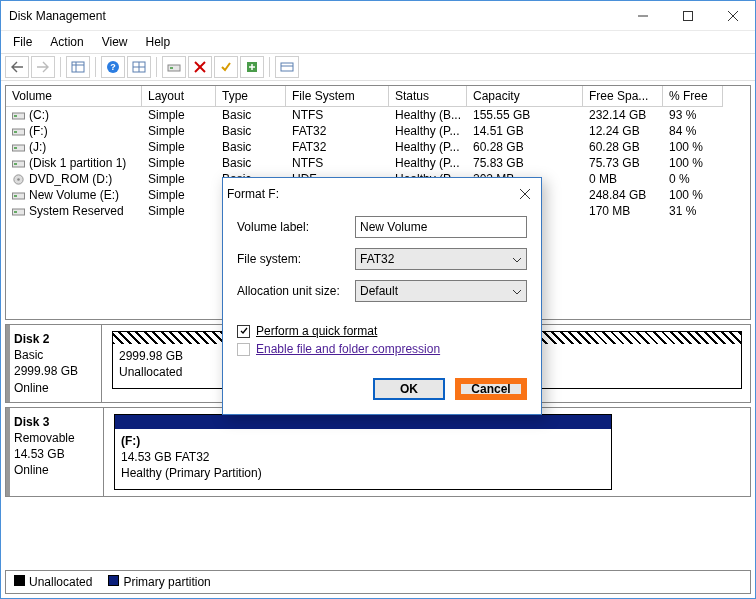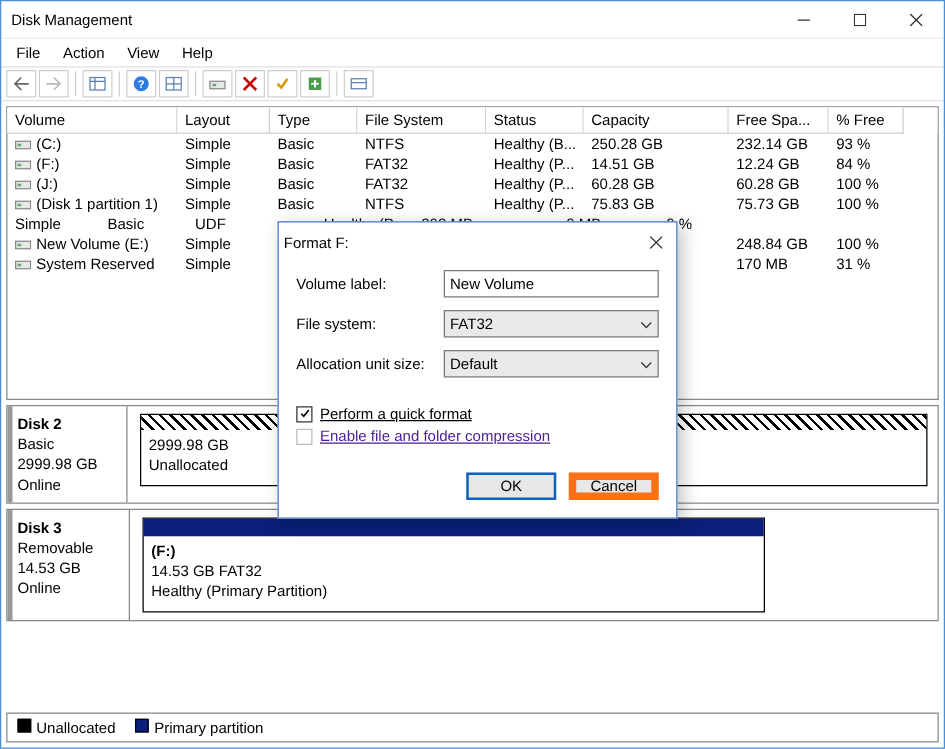--- a/index.html
+++ b/index.html
@@ -143,21 +143,21 @@
     display:flex; align-items:center; padding:0 4px;
     justify-content:space-between;
   }
   .sel .chev svg { stroke:#333; }
   .chk { display:flex; align-items:center; gap:6px; margin:4px 0 2px;text-decoration:underline; }
   .chk .box {
     width:13px; height:13px; border:1px solid #333; display:flex; align-items:center; justify-content:center;
   }
   .chk.disabled { color:#4c1d95; }
   .chk.disabled .box { border-color:#bbb; }
-  .dlgbtns { display:flex; gap:10px; justify-content:flex-end; margin-top:22px;}
+  .dlgbtns { display:flex; gap:10px; justify-content:flex-end; margin-top:22px;font-weight:bold;}
   .dlgbtn {
     width:72px; height:22px;
     border:6px solid #f97316;
     background:#e7e7e7;
     display:flex; align-items:center; justify-content:center;
   }
   .dlgbtn.primary { border:2px solid #0b61c4; }
   .root { position:relative; width:100%; height:100%; }
 </style>
 </head>
@@ -275,21 +275,21 @@
             <svg class="volicon" viewBox="0 0 13 11">
               <rect x="0.5" y="3" width="12" height="6" fill="#e7e7e7" stroke="#888"></rect>
               <rect x="2" y="5" width="3" height="2" fill="#6a6"></rect>
             </svg>
             <span>(C:)</span>
           </div>
           <div class="cell col1">Simple</div>
           <div class="cell col2">Basic</div>
           <div class="cell col3">NTFS</div>
           <div class="cell col4">Healthy (B...</div>
-          <div class="cell col5">250.28 GB</div>
+          <div class="cell col5">155.55 GB</div>
           <div class="cell col6">232.14 GB</div>
           <div class="cell col7">93 %</div>
         </div>
         <div class="row">
           <div class="cell col0">
             <svg class="volicon" viewBox="0 0 13 11">
               <rect x="0.5" y="3" width="12" height="6" fill="#e7e7e7" stroke="#888"></rect>
               <rect x="2" y="5" width="3" height="2" fill="#6a6"></rect>
             </svg>
             <span>(F:)</span>
@@ -328,20 +328,27 @@
           </div>
           <div class="cell col1">Simple</div>
           <div class="cell col2">Basic</div>
           <div class="cell col3">NTFS</div>
           <div class="cell col4">Healthy (P...</div>
           <div class="cell col5">75.83 GB</div>
           <div class="cell col6">75.73 GB</div>
           <div class="cell col7">100 %</div>
         </div>
         <div class="row">
+          <div class="cell col0">
+            <svg class="volicon" viewBox="0 0 13 13">
+              <circle cx="6.5" cy="6.5" r="5.5" fill="#ddd" stroke="#888"></circle>
+              <circle cx="6.5" cy="6.5" r="1.5" fill="#888"></circle>
+            </svg>
+            <span>DVD_ROM (D:)</span>
+          </div>
           <div class="cell col1">Simple</div>
           <div class="cell col2">Basic</div>
           <div class="cell col3">UDF</div>
           <div class="cell col4">Healthy (P...</div>
           <div class="cell col5">202 MB</div>
           <div class="cell col6">0 MB</div>
           <div class="cell col7">0 %</div>
         </div>
         <div class="row">
           <div class="cell col0">

